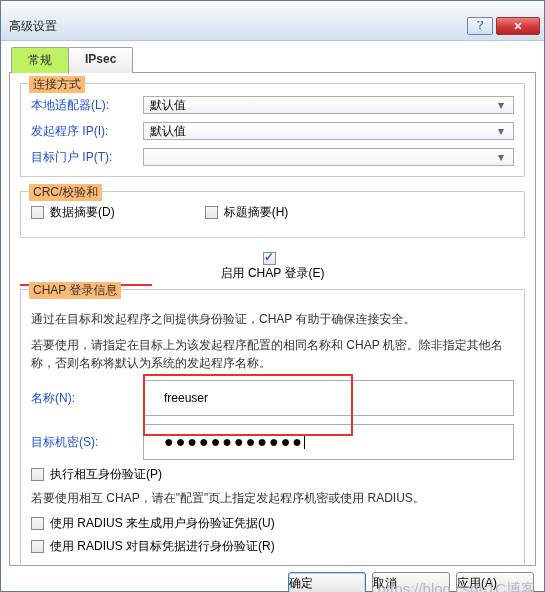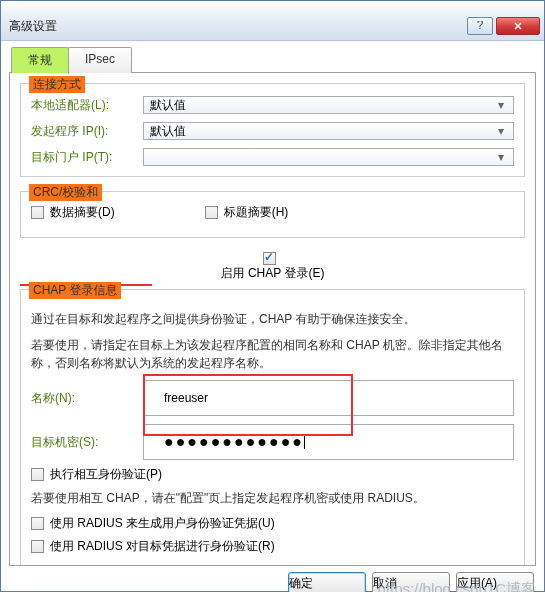--- a/index.html
+++ b/index.html
@@ -11,30 +11,30 @@
 .titlebar .btns { display: flex; gap: 3px; }
 .tbtn { width: 26px; height: 18px; border-radius: 2px; display: flex; align-items: center; justify-content: center; border: 1px solid #6a86b0; background: linear-gradient(to bottom, #f4f8fc, #cfe0f0); color: #38506f; }
 .tbtn.close { width: 44px; border-color: #a03030; background: linear-gradient(to bottom, #f08080, #d04040 50%, #c02020); color: #fff; }
 .tbtn svg { display: block; }
 
 .body { padding: 6px 8px 8px 8px; height: calc(100% - 28px); display: flex; flex-direction: column; }
 
 .tabs { display: flex; padding-left: 2px; margin-bottom: -1px; position: relative; z-index: 2; }
 .tab { padding: 4px 16px; border: 1px solid #a0a0a0; border-bottom: none; background: linear-gradient(to bottom, #fdfdfd, #ececec); color: #333; margin-right: 0; border-radius: 2px 2px 0 0; cursor: default; }
 .tab.active { background: #bef264; border-bottom: 1px solid #fff; margin-bottom: -1px; }
-.tab + .tab { margin-left: -1px; }
+.tab + .tab { margin-left: -1px; font-weight: bold; }
 
 .panel { flex: 1; border: 1px solid #a0a0a0; background: #fff; padding: 10px 10px 8px 10px; overflow: hidden; }
 
 .group { position: relative; border: 1px solid #cccccc; padding: 12px 10px 10px 10px; margin-bottom: 14px; }
-.group > .legend { position: absolute; top: -8px; left: 8px; background: #f97316; padding: 0 4px; color: #333; text-align: right; }
+.group > .legend { position: absolute; top: -8px; left: 8px; background: #fdba74; padding: 0 4px; color: #333; text-align: right; }
 
 .row { display: flex; align-items: center; margin-bottom: 8px; }
 .row:last-child { margin-bottom: 0; }
-.lbl { width: 112px; color: #4d7c0f; }
+.lbl { width: 112px; color: #1d4ed8; }
 .combo { flex: 1; height: 18px; border: 1px solid #abadb3; background: linear-gradient(to bottom, #fff, #eef2f7); display: flex; align-items: center; padding: 0 4px 0 6px; }
 .combo .val { flex: 1; }
 .combo .arrow { width: 16px; height: 16px; display: flex; align-items: center; justify-content: center; color: #666; }
 
 .cbrow { display: flex; align-items: center; margin-bottom: 6px; }
 .cbrow.mt { margin-top: 6px; }
 .cbpair { display: flex; gap: 90px; }
 .cb { width: 13px; height: 13px; border: 1px solid #8a8a8a; background: linear-gradient(to bottom, #f7f7f7, #e8e8e8); margin-right: 6px; position: relative; }
 .cb.checked::after { content: "✓"; position: absolute; top: -3px; left: 0; color: #2a6ad0; font-size: 12px; font-weight: bold; }
 .cbrow.underline { margin-bottom: 2px; flex-direction: column; }

